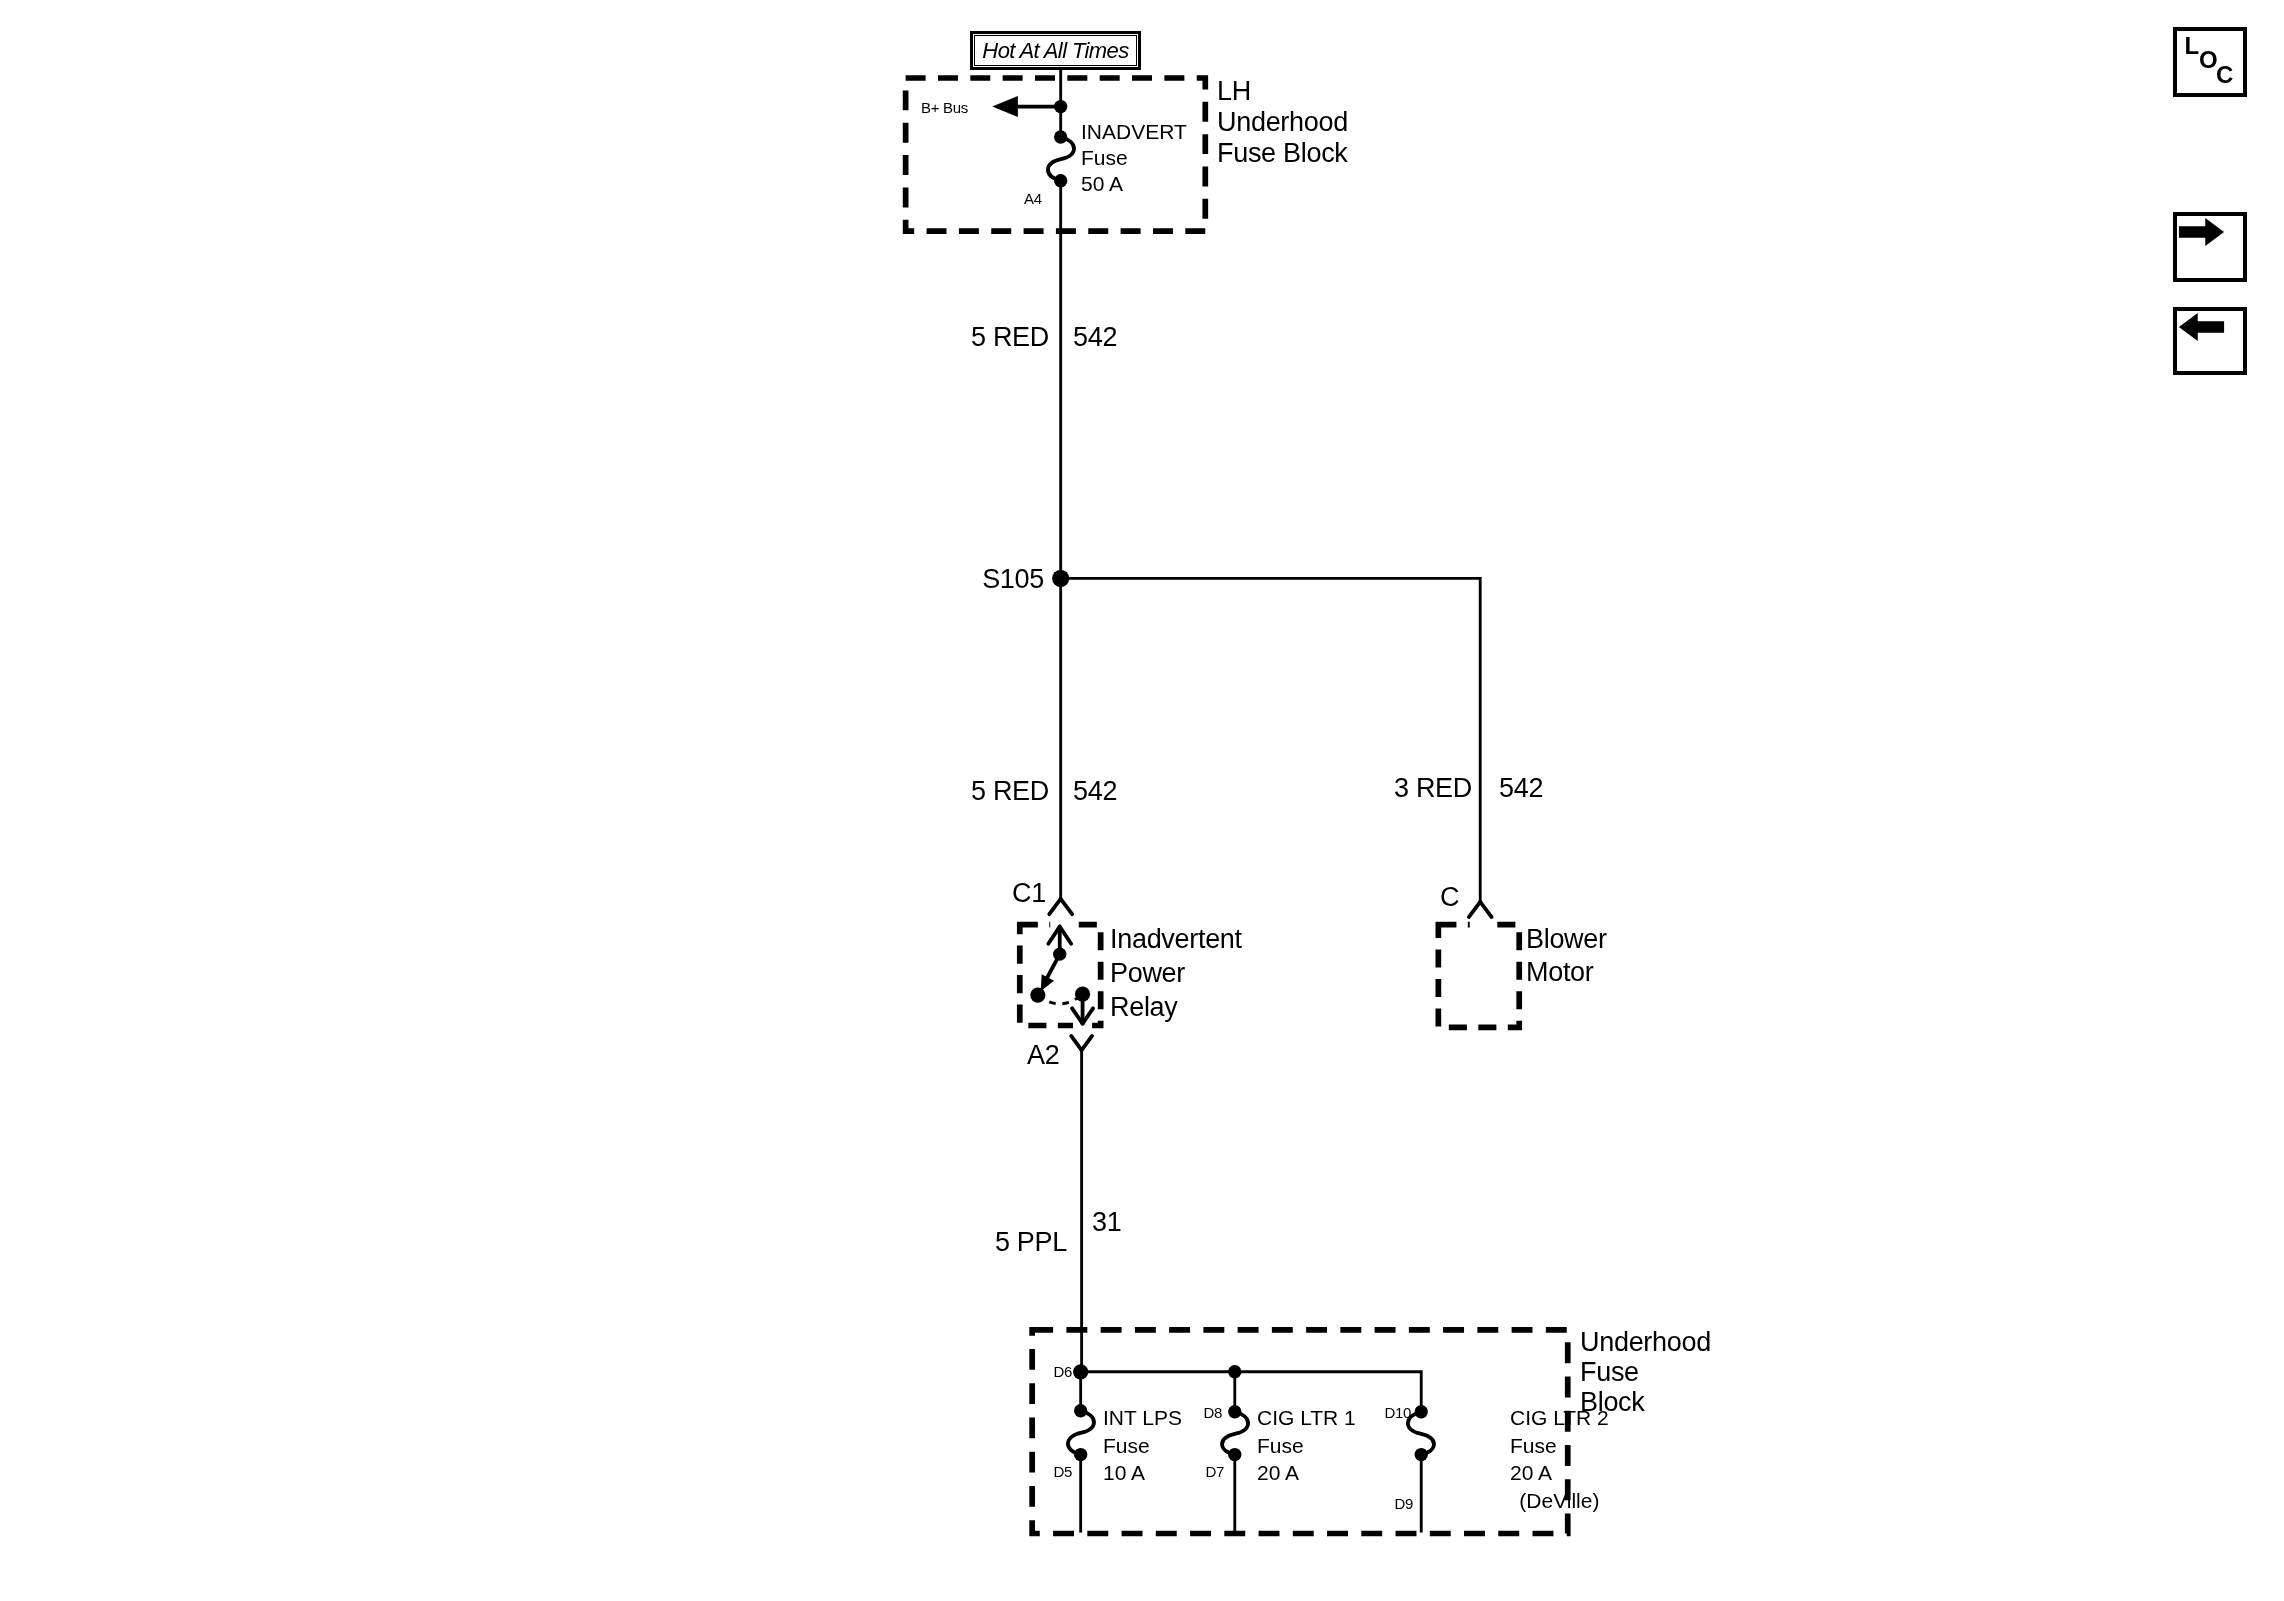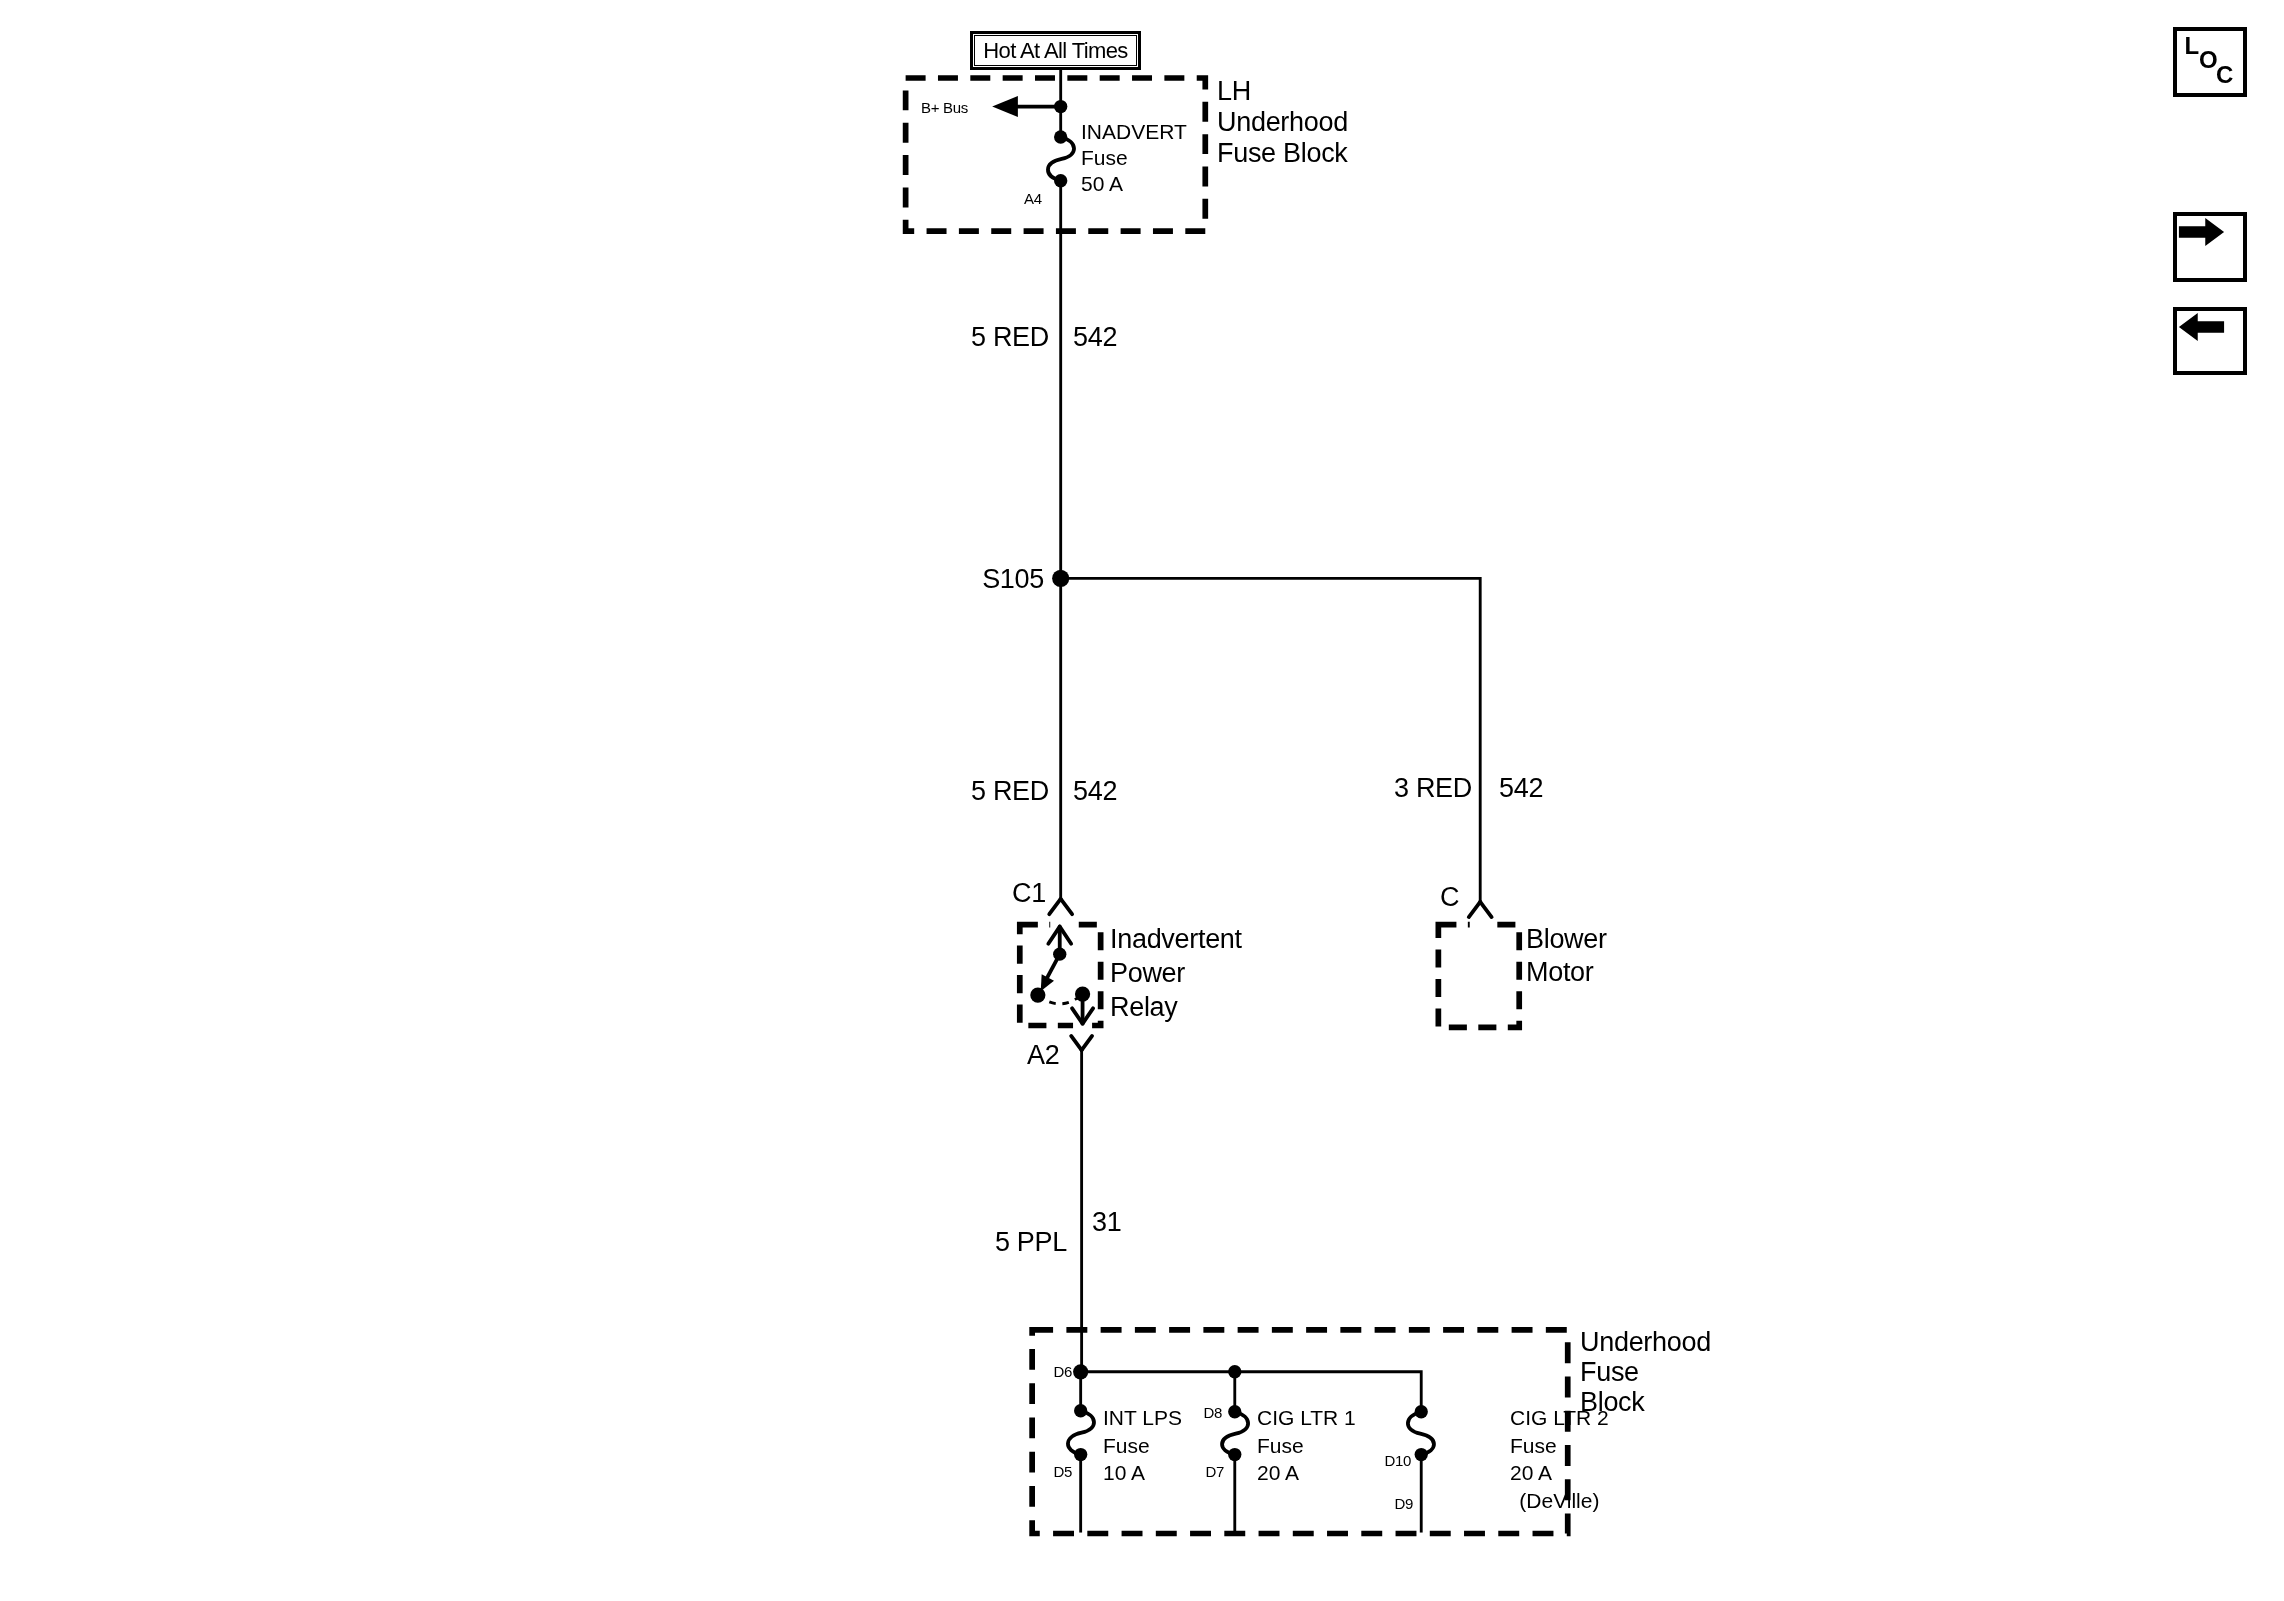--- a/index.html
+++ b/index.html
@@ -8,21 +8,21 @@
     font-family:"Liberation Sans","DejaVu Sans",sans-serif;color:#000;overflow:hidden;
   }
   .canvas svg{position:absolute;left:0;top:0;}
   .lbl{position:absolute;white-space:nowrap;letter-spacing:-0.3px;}
   .ml{white-space:pre-line;}
   .f28{font-size:27px;line-height:31px;}
   .f22{font-size:15px;line-height:27.6px;}
   .ra{text-align:right;}
   .banner{
     position:absolute;left:970px;top:31px;width:171px;height:39px;
-    border:3.8px solid #000;box-sizing:border-box;background:#fff;
+    border:3.8px solid #000;box-sizing:border-box;background:#fff;font-style:italic;
   }
   .banner-inner{
     position:absolute;left:1px;top:1px;right:1px;bottom:1px;border:1.9px solid #000;
     display:flex;align-items:center;justify-content:center;
     font-size:22px;letter-spacing:-0.6px;white-space:nowrap;
   }
   .navbox{
     position:absolute;left:2173px;width:74px;box-sizing:border-box;
     border:4.8px solid #000;background:#fff;cursor:pointer;
   }
@@ -189,21 +189,21 @@
   </div>
 
   <div class="lbl f22 ra" style="left:1158px;top:1399px;width:64px;">D8</div>
   <div class="lbl f22 ra" style="left:1160px;top:1458px;width:64px;">D7</div>
   <div style="position:absolute;left:1257px;top:1404px;">
     <div style="font-size:21px;line-height:27.6px;">CIG LTR 1</div>
     <div style="font-size:21px;line-height:27.6px;">Fuse</div>
     <div style="font-size:21px;line-height:27.6px;">20 A</div>
   </div>
 
-  <div class="lbl f22 ra" style="left:1347px;top:1399px;width:64px;margin-top:48px;">D10</div>
+  <div class="lbl f22 ra" style="left:1347px;top:1399px;width:64px;">D10</div>
   <div class="lbl f22 ra" style="left:1349px;top:1490px;width:64px;">D9</div>
   <div style="position:absolute;left:1510px;top:1404px;">
     <div style="font-size:21px;line-height:27.6px;">CIG LTR 2</div>
     <div style="font-size:21px;line-height:27.6px;">Fuse</div>
     <div style="font-size:21px;line-height:27.6px;">20 A</div>
     <div style="font-size:21px;line-height:27.6px;text-align:center;">(DeVille)</div>
   </div>
 
   <div class="navbox locbox">
     <span class="locletter" style="left:7.6px;top:2.9px;">L</span>

